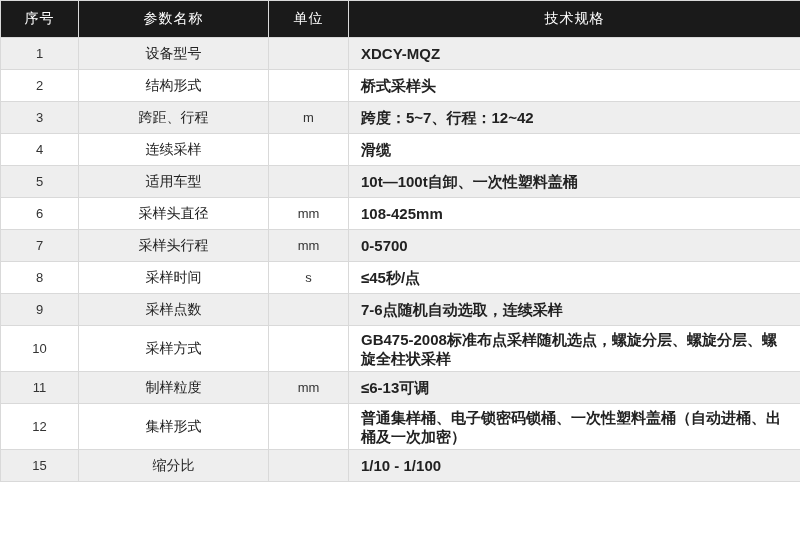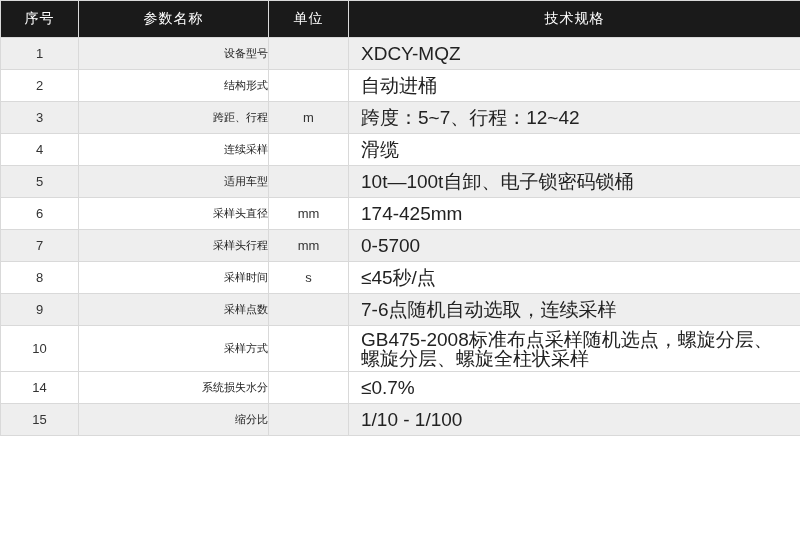--- a/index.html
+++ b/index.html
@@ -42,36 +42,37 @@
   tbody tr { height: 32px; }
   tbody tr.odd  td { background: #eeeeee; }
   tbody tr.even td { background: #ffffff; }
 
   td.c-no {
     text-align: center;
     font-size: 13px;
     color: #333333;
   }
   td.c-name {
-    text-align: right;
-    font-size: 11px;
+    text-align: center;
+    font-size: 14px;
     color: #222222;
   }
   td.c-unit {
     text-align: center;
     font-size: 13px;
     color: #333333;
   }
   td.c-spec {
     text-align: left;
-    font-size: 19px;
+    font-size: 15px;
     color: #222222;
     padding-left: 12px;
     padding-right: 10px;
     line-height: 19px;
+    font-weight: bold;
   }
   tr.tall { height: 46px; }
 </style>
 </head>
 <body>
 
 <table class="spec-table">
   <colgroup>
     <col class="col-no">
     <col class="col-name">
@@ -90,45 +91,45 @@
     <tr class="odd">
       <td class="c-no">1</td>
       <td class="c-name">设备型号</td>
       <td class="c-unit"></td>
       <td class="c-spec">XDCY-MQZ</td>
     </tr>
     <tr class="even">
       <td class="c-no">2</td>
       <td class="c-name">结构形式</td>
       <td class="c-unit"></td>
-      <td class="c-spec">自动进桶</td>
+      <td class="c-spec">桥式采样头</td>
     </tr>
     <tr class="odd">
       <td class="c-no">3</td>
       <td class="c-name">跨距、行程</td>
       <td class="c-unit">m</td>
       <td class="c-spec">跨度：5~7、行程：12~42</td>
     </tr>
     <tr class="even">
       <td class="c-no">4</td>
       <td class="c-name">连续采样</td>
       <td class="c-unit"></td>
       <td class="c-spec">滑缆</td>
     </tr>
     <tr class="odd">
       <td class="c-no">5</td>
       <td class="c-name">适用车型</td>
       <td class="c-unit"></td>
-      <td class="c-spec">10t—100t自卸、电子锁密码锁桶</td>
+      <td class="c-spec">10t—100t自卸、一次性塑料盖桶</td>
     </tr>
     <tr class="even">
       <td class="c-no">6</td>
       <td class="c-name">采样头直径</td>
       <td class="c-unit">mm</td>
-      <td class="c-spec">174-425mm</td>
+      <td class="c-spec">108-425mm</td>
     </tr>
     <tr class="odd">
       <td class="c-no">7</td>
       <td class="c-name">采样头行程</td>
       <td class="c-unit">mm</td>
       <td class="c-spec">0-5700</td>
     </tr>
     <tr class="even">
       <td class="c-no">8</td>
       <td class="c-name">采样时间</td>
@@ -140,25 +141,31 @@
       <td class="c-name">采样点数</td>
       <td class="c-unit"></td>
       <td class="c-spec">7-6点随机自动选取，连续采样</td>
     </tr>
     <tr class="even tall">
       <td class="c-no">10</td>
       <td class="c-name">采样方式</td>
       <td class="c-unit"></td>
       <td class="c-spec">GB475-2008标准布点采样随机选点，螺旋分层、螺旋分层、螺旋全柱状采样</td>
     </tr>
-    <tr class="even">
-      <td class="c-no">14</td>
-      <td class="c-name">系统损失水分</td>
+    <tr class="odd">
+      <td class="c-no">11</td>
+      <td class="c-name">制样粒度</td>
+      <td class="c-unit">mm</td>
+      <td class="c-spec">≤6-13可调</td>
+    </tr>
+    <tr class="even tall">
+      <td class="c-no">12</td>
+      <td class="c-name">集样形式</td>
       <td class="c-unit"></td>
-      <td class="c-spec">≤0.7%</td>
+      <td class="c-spec">普通集样桶、电子锁密码锁桶、一次性塑料盖桶（自动进桶、出桶及一次加密）</td>
     </tr>
     <tr class="odd">
       <td class="c-no">15</td>
       <td class="c-name">缩分比</td>
       <td class="c-unit"></td>
       <td class="c-spec">1/10 - 1/100</td>
     </tr>
 
   </tbody>
 </table>

